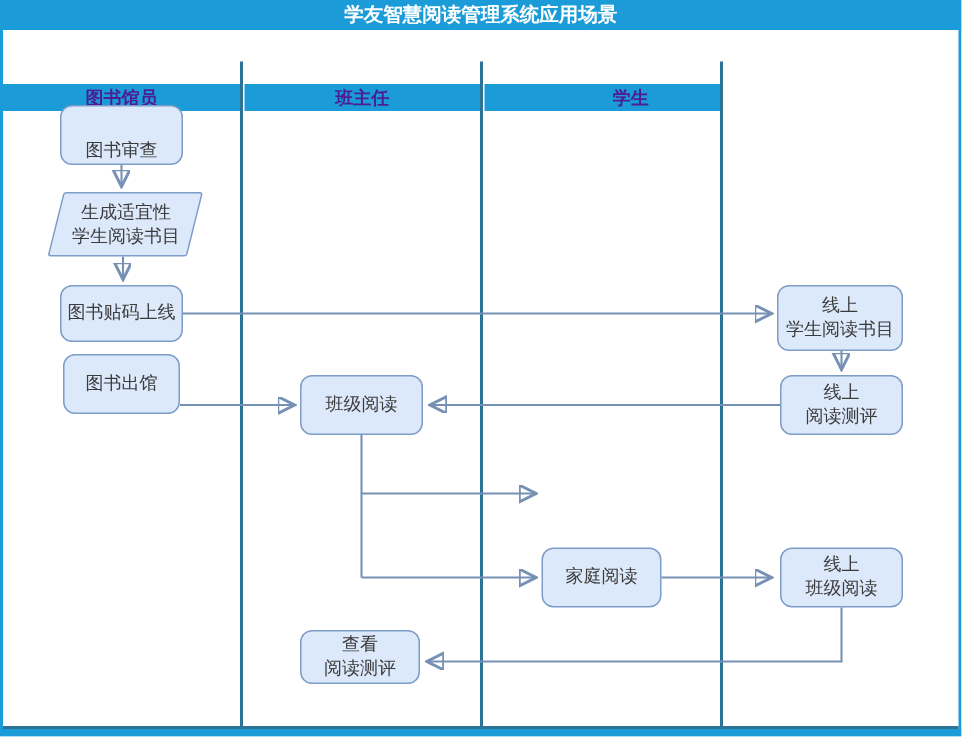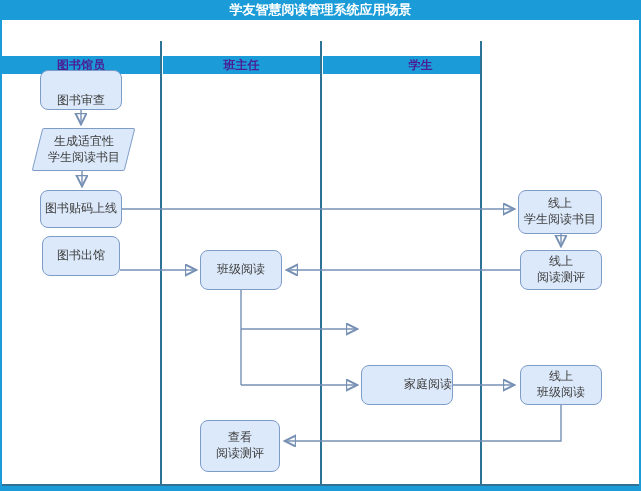--- a/index.html
+++ b/index.html
@@ -44,23 +44,23 @@
   }
   .parallelogram{
     border-radius:2px;transform:skewX(-14deg);
   }
   .parallelogram .inner{transform:skewX(14deg);display:flex;flex-direction:column;align-items:center;}
   .n-book-review{left:40px;top:70px;width:82px;height:40px;justify-content:flex-end;}
   .n-generate-list{left:37px;top:128px;width:93px;height:43px;}
   .n-tag-online{left:40px;top:190px;width:82px;height:38px;}
   .n-book-out{left:42px;top:236px;width:78px;height:40px;}
   .n-unified-borrow{left:200px;top:250px;width:82px;height:40px;}
-  .n-view-results{left:200px;top:420px;width:80px;height:52px;}
+  .n-view-results{left:200px;top:420px;width:80px;height:36px;}
   .n-class-reading{left:361px;top:310px;width:79px;height:40px;}
-  .n-family-reading{left:361px;top:365px;width:92px;height:40px;align-items:flex-end;}
+  .n-family-reading{left:361px;top:365px;width:80px;height:40px;}
   .n-online-view-books{left:518px;top:190px;width:84px;height:44px;}
   .n-online-borrow{left:520px;top:250px;width:82px;height:40px;}
   .n-online-assessment{left:520px;top:365px;width:82px;height:40px;}
   svg.connectors{position:absolute;left:0;top:0;z-index:1;pointer-events:none;}
   svg.connectors path{stroke:var(--connector);stroke-width:1.4;fill:none;}
 </style>
 </head>
 <body>
 
 <div class="frame">

